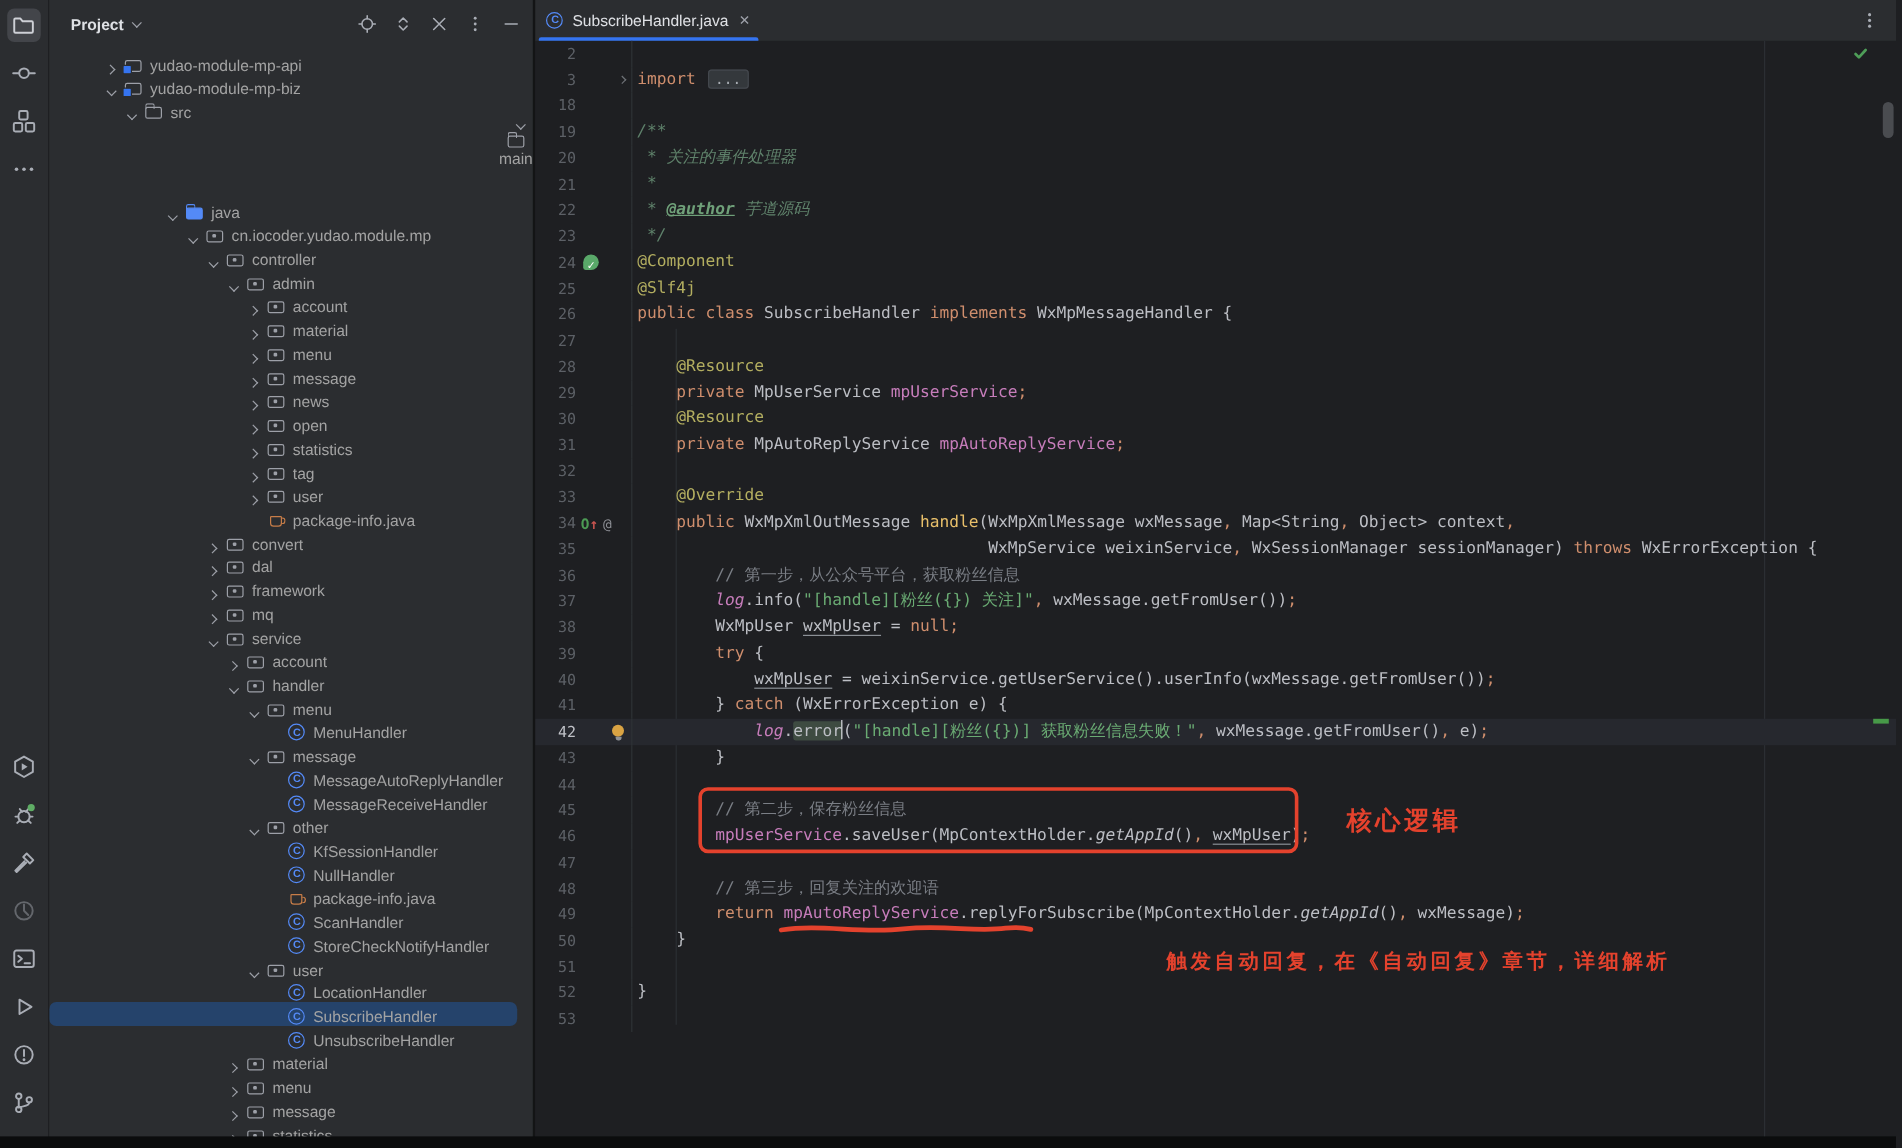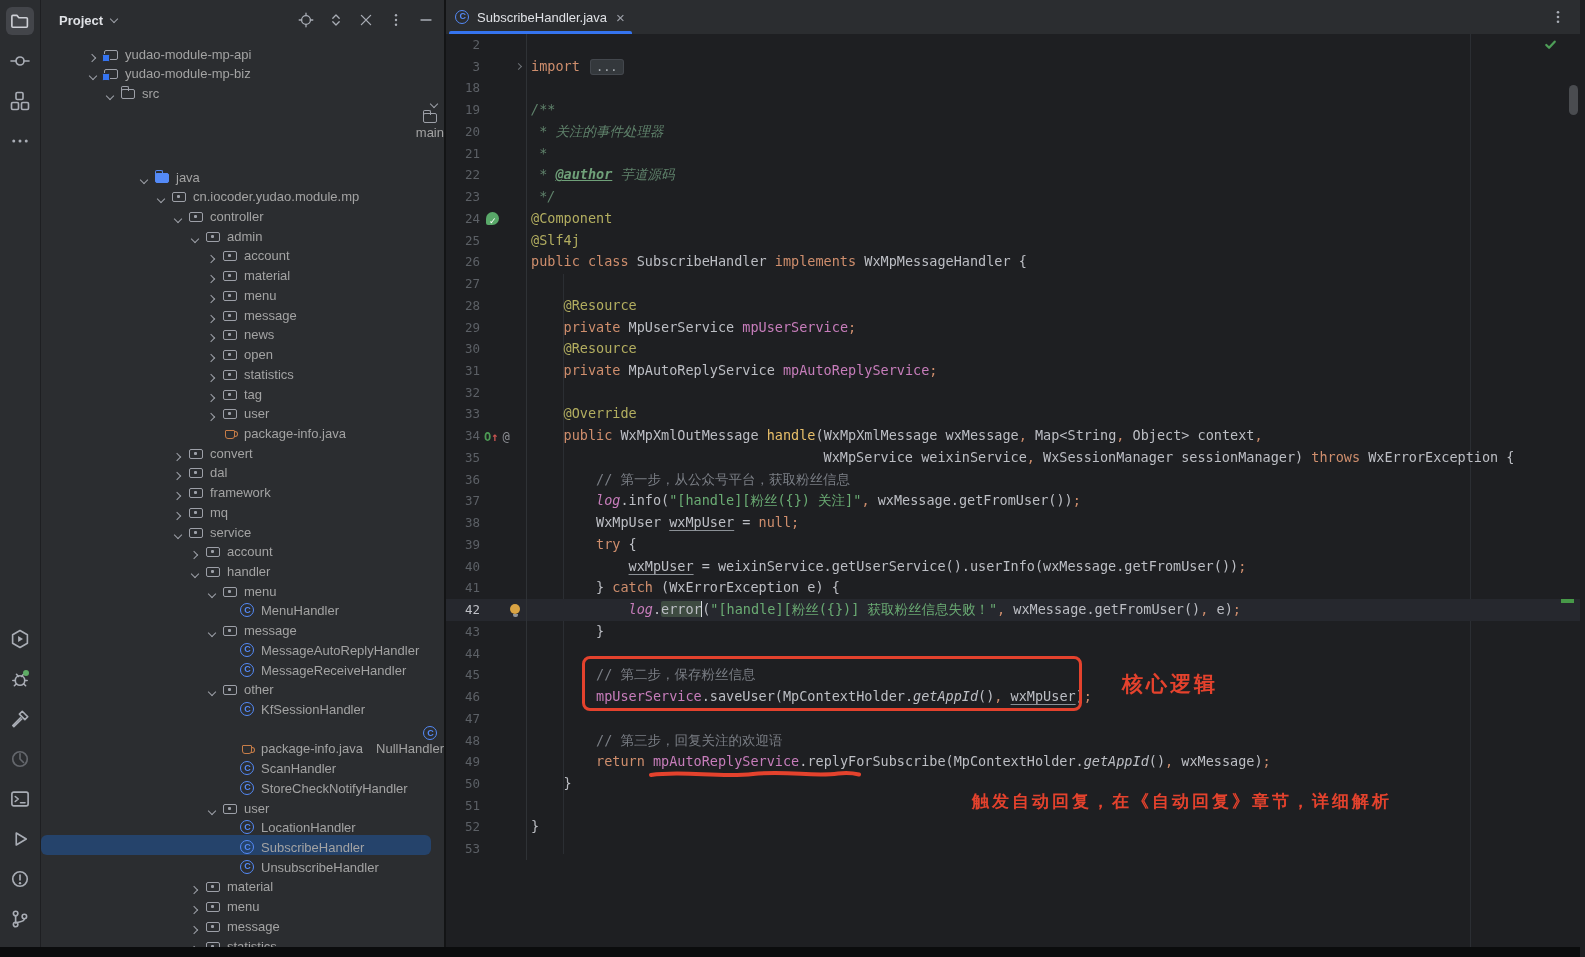--- a/index.html
+++ b/index.html
@@ -372,21 +372,21 @@
         <div class="trow" style="padding-left: 167px;">
           <span class="chev open"></span>
           <span class="ti ti-pkg"></span>
           <span class="tlabel">other</span>
         </div>
         <div class="trow" style="padding-left: 184px;">
           <span class="chev none"></span>
           <span class="ti ti-class"></span>
           <span class="tlabel">KfSessionHandler</span>
         </div>
-        <div class="trow" style="padding-left: 184px; flex-direction: column;">
+        <div class="trow" style="padding-left: 184px;">
           <span class="chev none"></span>
           <span class="ti ti-class"></span>
           <span class="tlabel">NullHandler</span>
         </div>
         <div class="trow" style="padding-left: 184px;">
           <span class="chev none"></span>
           <span class="ti ti-java"></span>
           <span class="tlabel">package-info.java</span>
         </div>
         <div class="trow" style="padding-left: 184px;">

